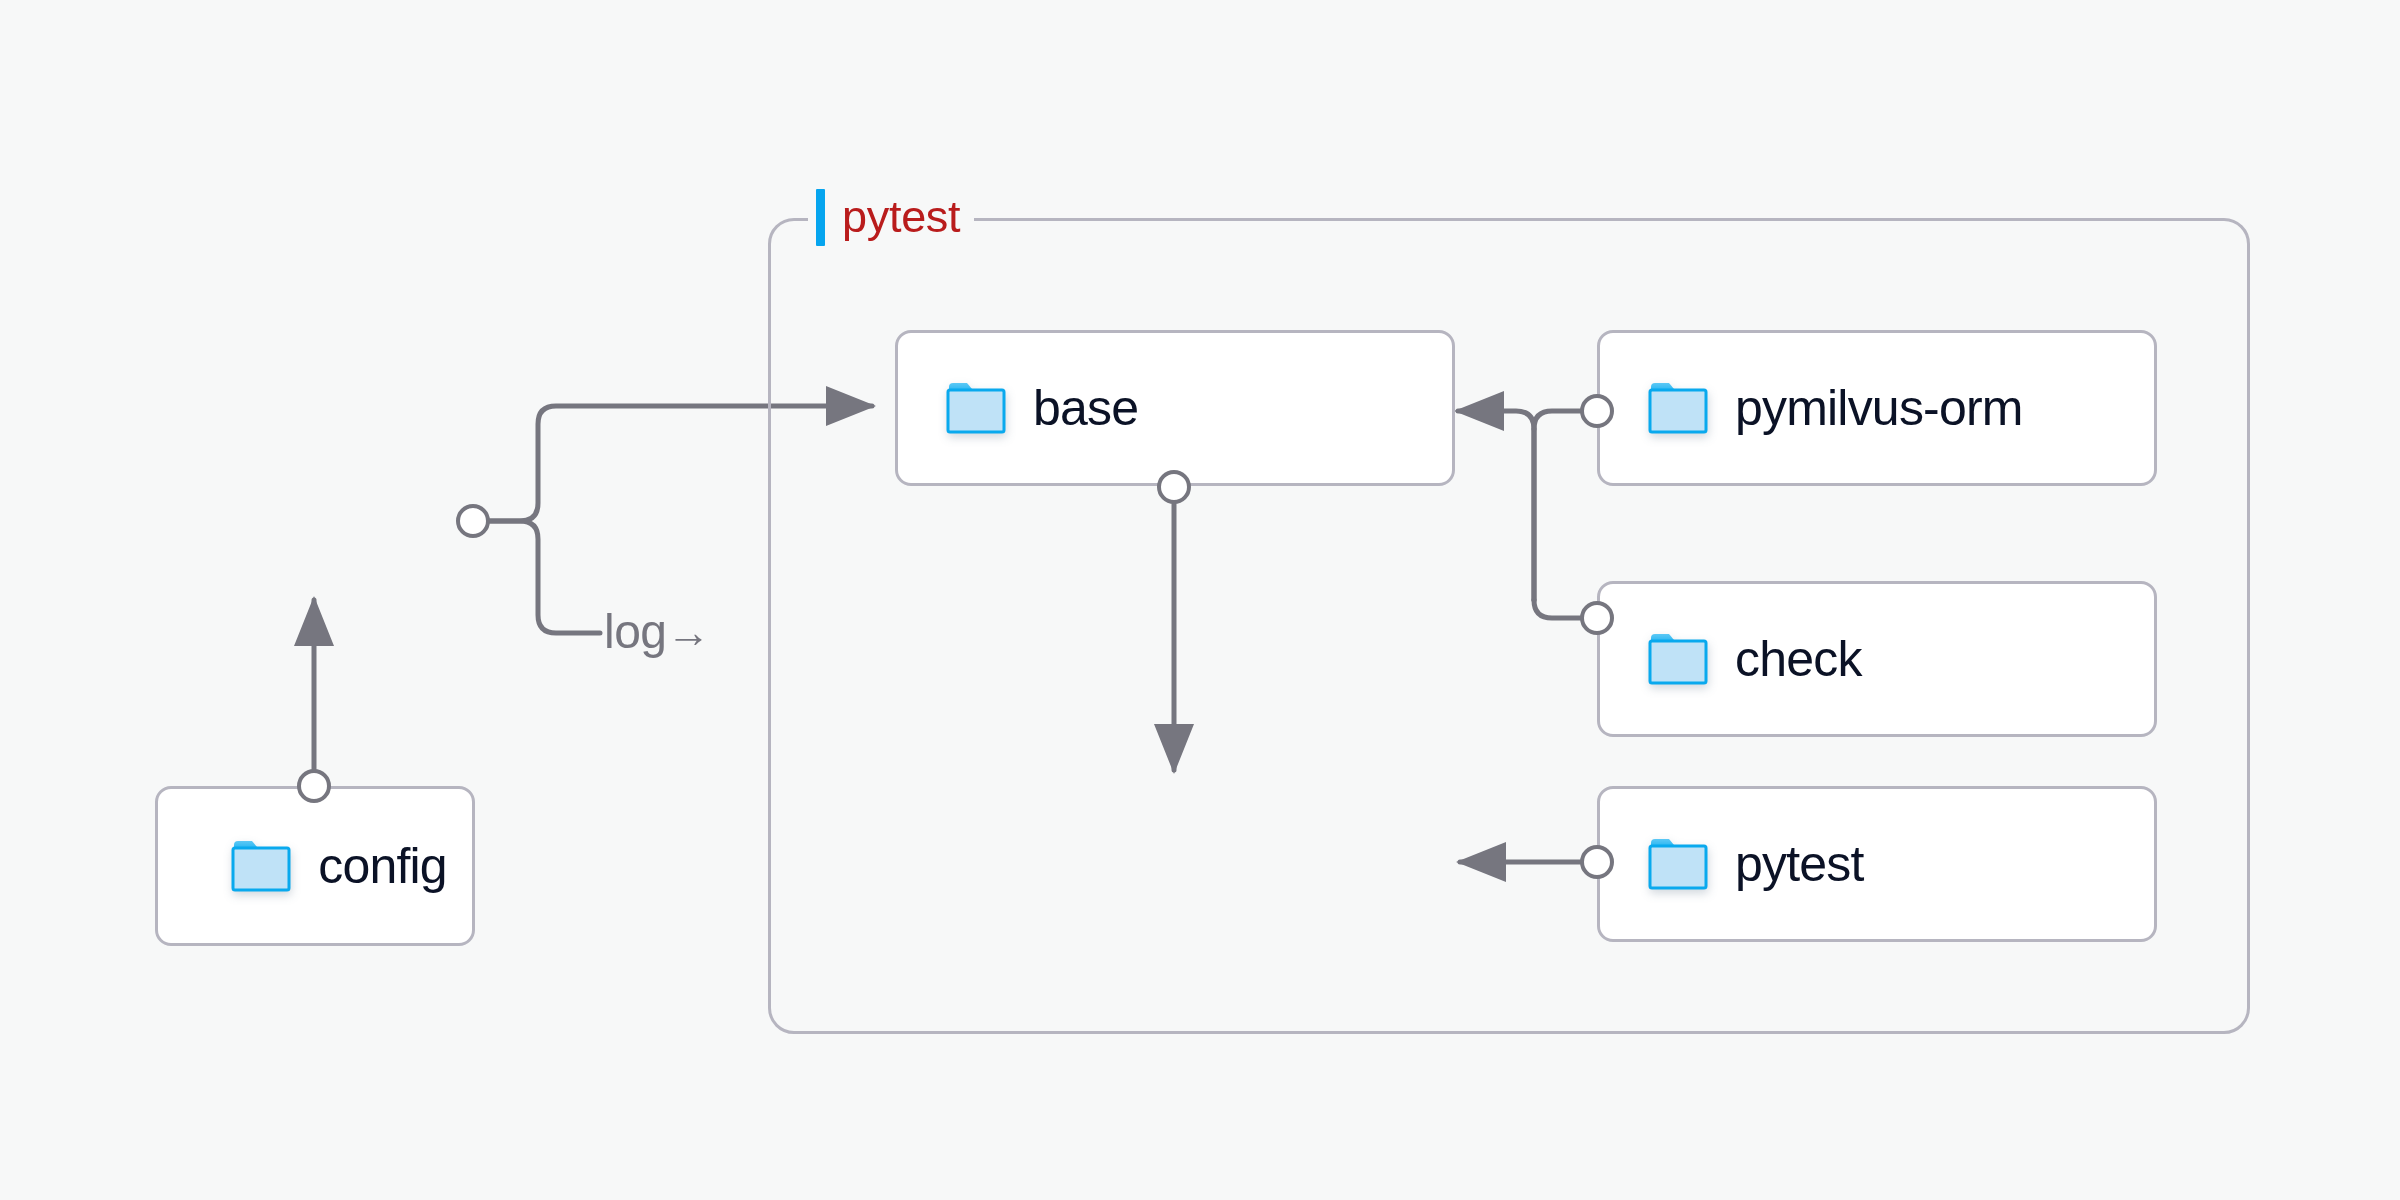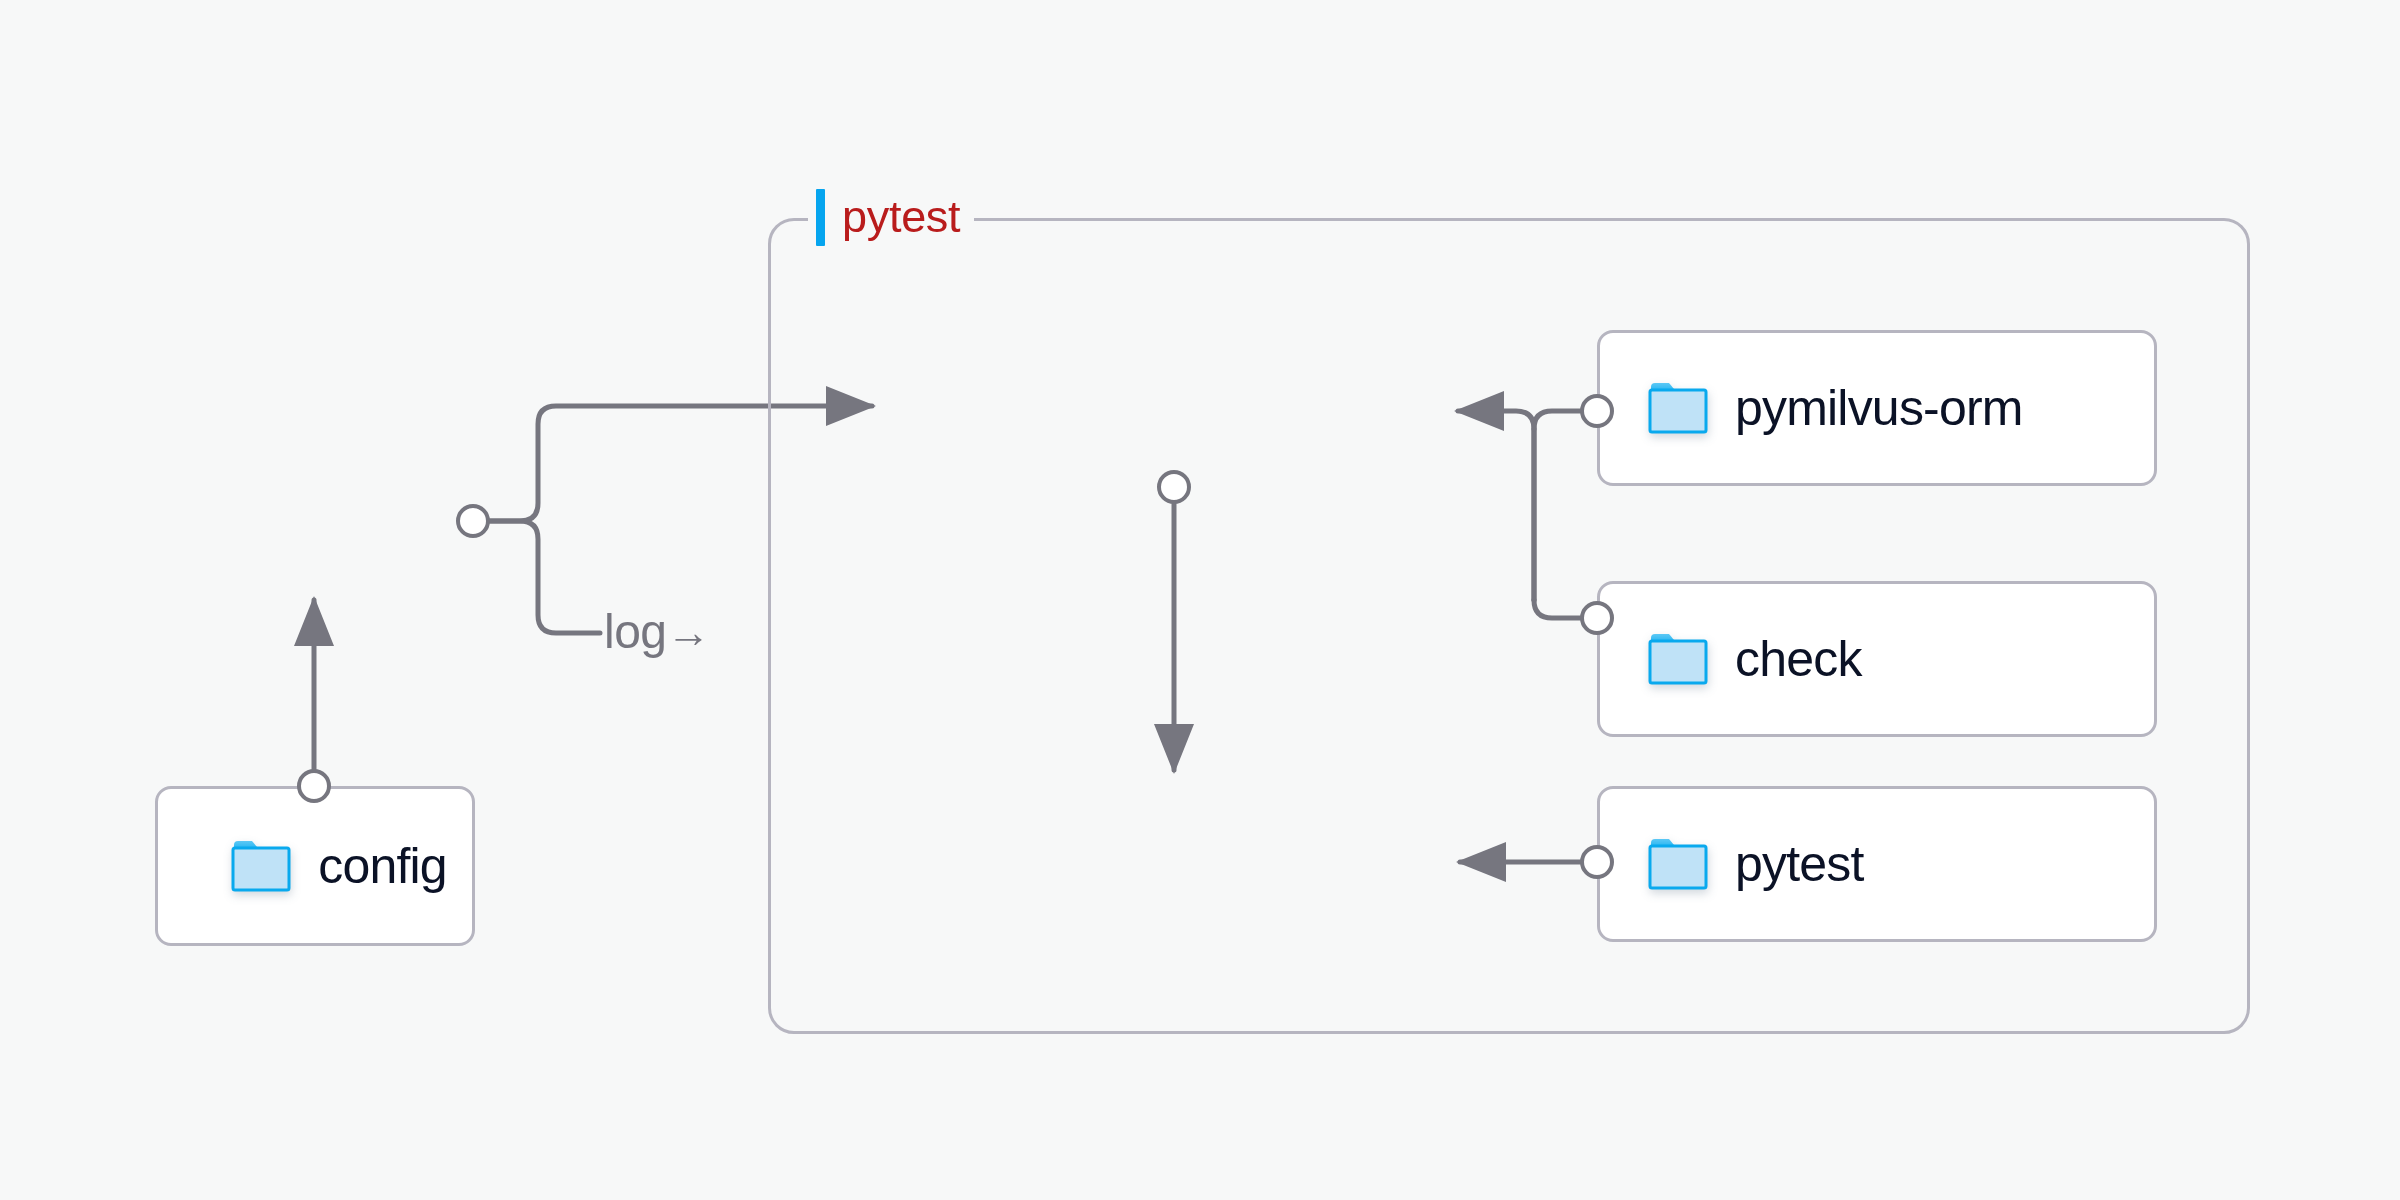--- a/index.html
+++ b/index.html
@@ -189,20 +189,29 @@
     <div class="node-inner">
       <svg class="folder-icon" viewBox="0 0 62 54">
         <path d="M4 12 L4 6 Q4 2 8 2 L22 2 L27 8 L27 12 Z" fill="url(#folderTabGrad)"></path>
         <rect x="3" y="9" width="56" height="42" rx="2" fill="url(#folderGrad)" stroke="#09a9ee" stroke-width="3"></rect>
       </svg>
       <span class="node-label">config</span>
     </div>
   </div>
   <div class="port" style="left:297px; top:769px;"></div>
 
+  <div class="node" style="left:895px; top:330px; width:560px; height:156px;">
+    <div class="node-inner">
+      <svg class="folder-icon" viewBox="0 0 62 54">
+        <path d="M4 12 L4 6 Q4 2 8 2 L22 2 L27 8 L27 12 Z" fill="url(#folderTabGrad)"></path>
+        <rect x="3" y="9" width="56" height="42" rx="2" fill="url(#folderGrad)" stroke="#09a9ee" stroke-width="3"></rect>
+      </svg>
+      <span class="node-label">base</span>
+    </div>
+  </div>
   <div class="port" style="left:1157px; top:470px;"></div>
 
 
   <div class="node" style="left:1597px; top:330px; width:560px; height:156px;">
     <div class="node-inner">
       <svg class="folder-icon" viewBox="0 0 62 54">
         <path d="M4 12 L4 6 Q4 2 8 2 L22 2 L27 8 L27 12 Z" fill="url(#folderTabGrad)"></path>
         <rect x="3" y="9" width="56" height="42" rx="2" fill="url(#folderGrad)" stroke="#09a9ee" stroke-width="3"></rect>
       </svg>
       <span class="node-label">pymilvus-orm</span>

